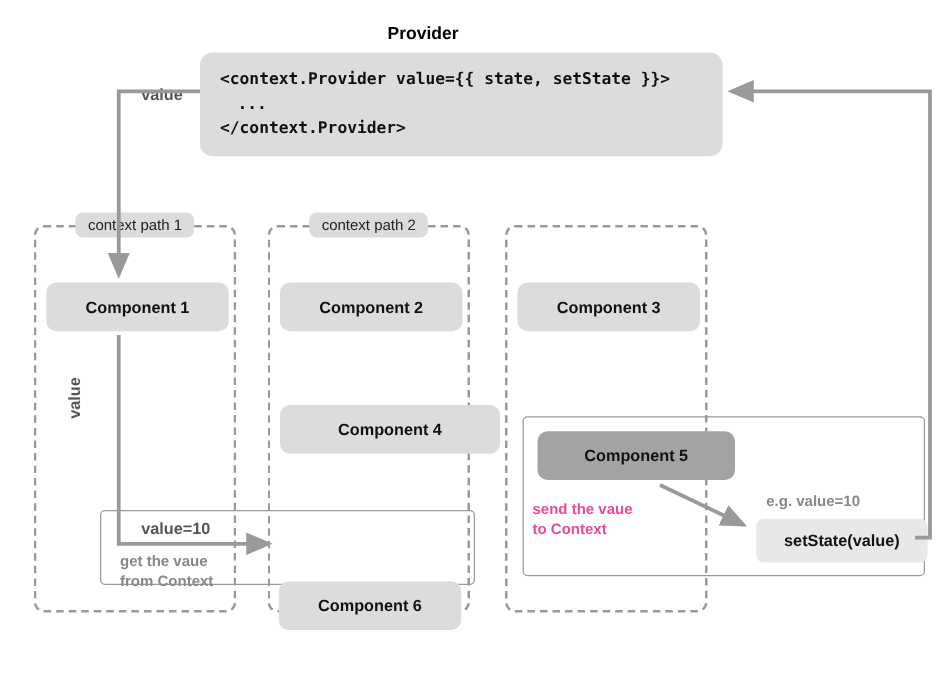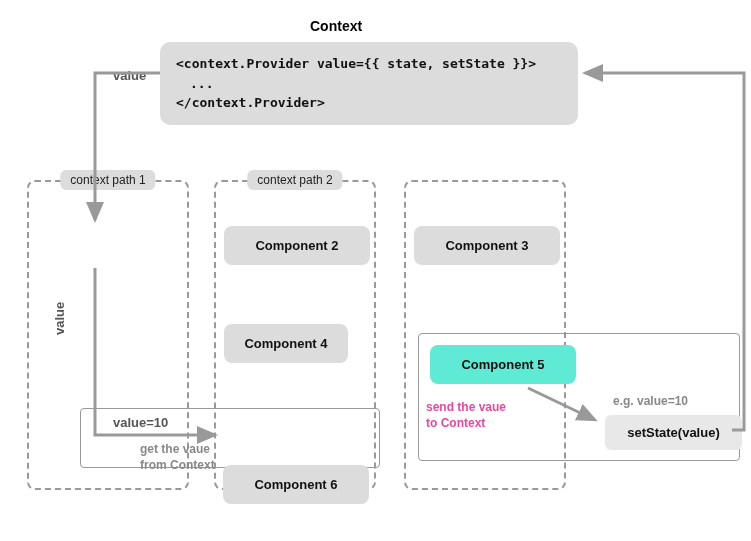--- a/index.html
+++ b/index.html
@@ -69,25 +69,25 @@
     border-radius: 8px;
     padding: 12px 14px;
     font-size: 13px;
     font-weight: 700;
     color: #111;
     text-align: center;
   }
   .comp1 { top: 44px; left: 8px; width: 146px; }
   .comp2 { top: 44px; left: 8px; width: 146px; }
   .comp3 { top: 44px; left: 8px; width: 146px; }
-  .comp4 { top: 142px; left: 8px; width: 124px; }
+  .comp4 { top: 142px; left: 8px; width: 176px; }
   .comp5 {
     position: absolute;
-    top: 345px; left: 430px; width: 146px;
-    background: #5eead4;
+    top: 345px; left: 430px; width: 158px;
+    background: #a3a3a3;
     border-radius: 8px;
     padding: 12px 14px;
     font-size: 13px;
     font-weight: 700;
     color: #111;
     text-align: center;
   }
   .comp6 {
     position: absolute;
     top: 425px; left: 223px; width: 146px;
@@ -141,21 +141,20 @@
     font-weight: 600;
     color: #555;
   }
   .getvalue {
     position: absolute;
     top: 442px; left: 96px;
     font-size: 12px;
     font-weight: 600;
     color: #888;
     line-height: 1.3;
-    margin-left: 44px;
   }
   .sendvalue {
     position: absolute;
     top: 400px; left: 426px;
     font-size: 12px;
     font-weight: 600;
     color: #ec4899;
     line-height: 1.3;
   }
   .egvalue {
@@ -168,32 +167,33 @@
   svg.arrows {
     position: absolute;
     top: 0; left: 0;
     width: 751px; height: 541px;
     pointer-events: none;
   }
 </style>
 </head>
 <body>
 
-<div class="title">Context</div>
+<div class="title">Provider</div>
 
 <div class="context-box">
   <div>&lt;context.Provider value={{ state, setState }}&gt;</div>
   <div style="padding-left:14px;">  ...</div>
   <div>&lt;/context.Provider&gt;</div>
 </div>
 
 <div class="value-label-top">value</div>
 
 <div class="column col1">
   <div class="path-label">context path 1</div>
+  <div class="component comp1">Component 1</div>
 </div>
 
 <div class="column col2">
   <div class="path-label">context path 2</div>
   <div class="component comp2">Component 2</div>
   <div class="component comp4">Component 4</div>
 </div>
 
 <div class="column col3">
   <div class="component comp3">Component 3</div>

